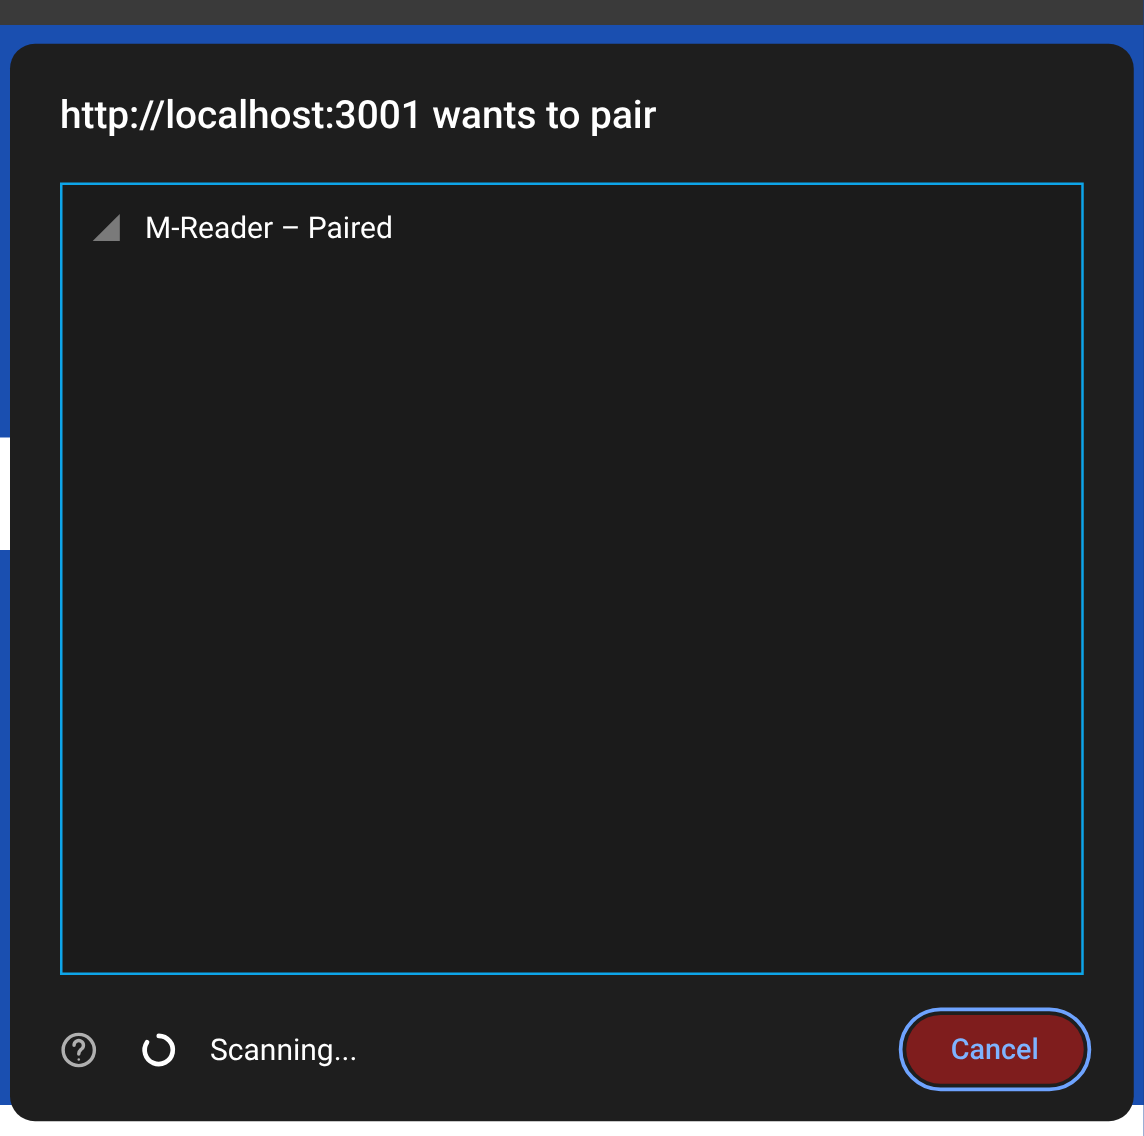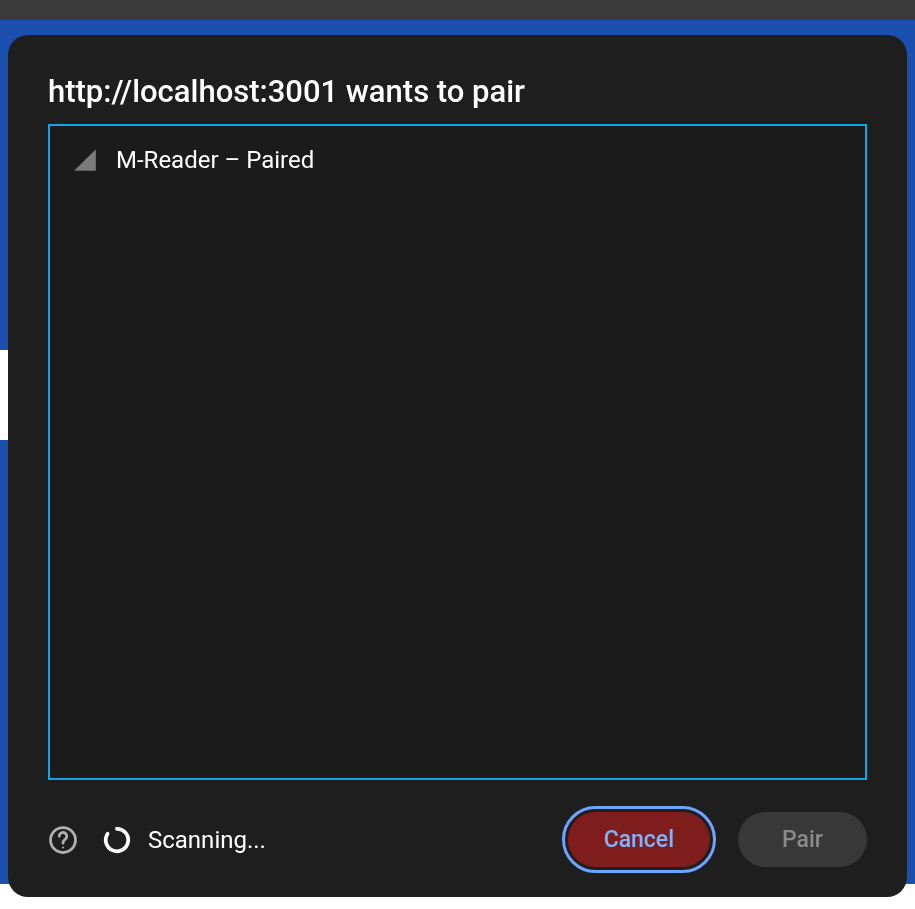--- a/index.html
+++ b/index.html
@@ -54,21 +54,21 @@
       border-radius: 20px;
       padding: 30px 40px 30px 40px;
       display: flex;
       flex-direction: column;
     }
     
     .modal-title {
       color: #ffffff;
       font-size: 31px;
       font-weight: 500;
-      margin-bottom: 14px;
+      margin-bottom: 36px;
       margin-top: 8px;
     }
     
     .device-list {
       flex: 1;
       border: 2px solid #0ea5e9;
       background: #1b1b1b;
       padding: 16px 14px;
       overflow-y: auto;
     }
@@ -89,21 +89,21 @@
     .device-label {
       color: #ffffff;
       font-size: 24px;
       font-weight: 400;
     }
     
     .modal-footer {
       display: flex;
       align-items: center;
       padding-top: 32px;
-      gap: 12px;
+      gap: 22px;
     }
     
     .help-icon {
       width: 30px;
       height: 30px;
       display: inline-flex;
       align-items: center;
       justify-content: center;
     }
     
@@ -199,15 +199,14 @@
 
     <span class="spinner">
       <svg viewBox="0 0 24 24" width="30" height="30" fill="none" stroke="#ffffff" stroke-width="3" stroke-linecap="round">
         <path d="M 12 3 A 9 9 0 1 1 4.5 7"></path>
       </svg>
     </span>
 
     <span class="status-text">Scanning...</span>
 
     <button class="btn btn-cancel">Cancel</button>
-    <button class="btn btn-pair" disabled="">Pair</button>
   </div>
 </div>
 
 </body></html>

